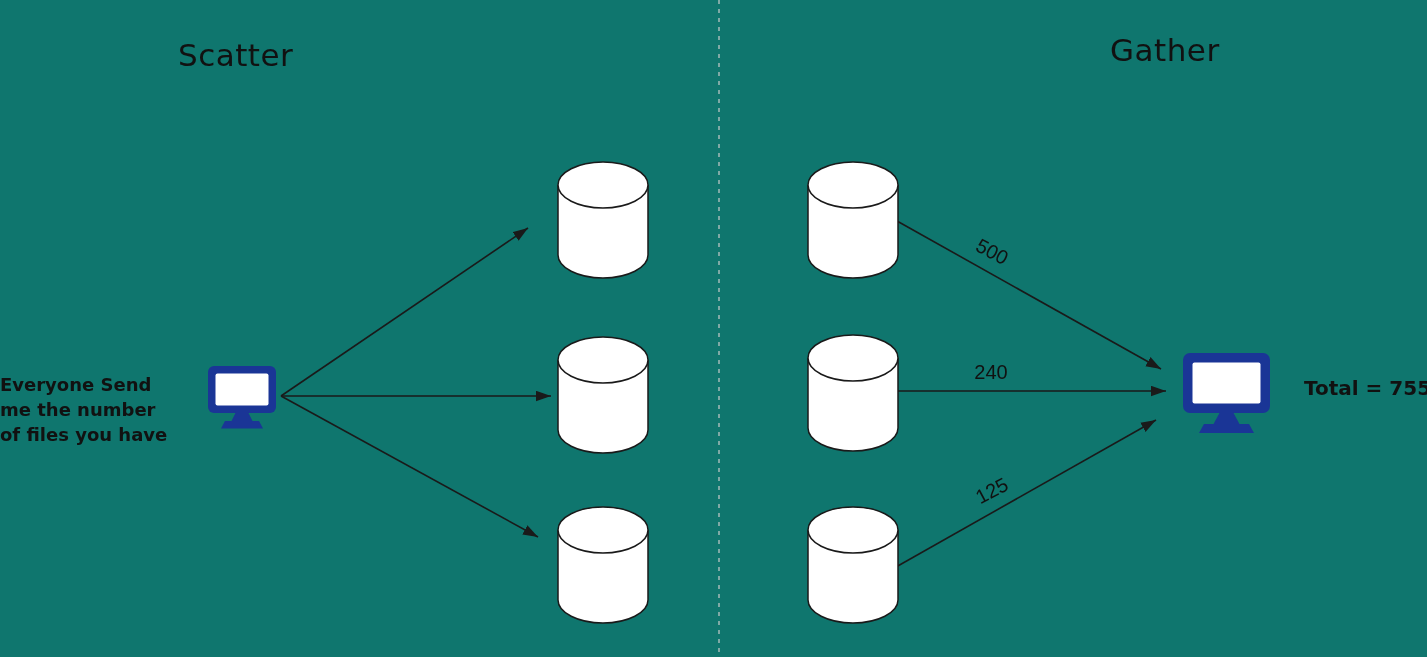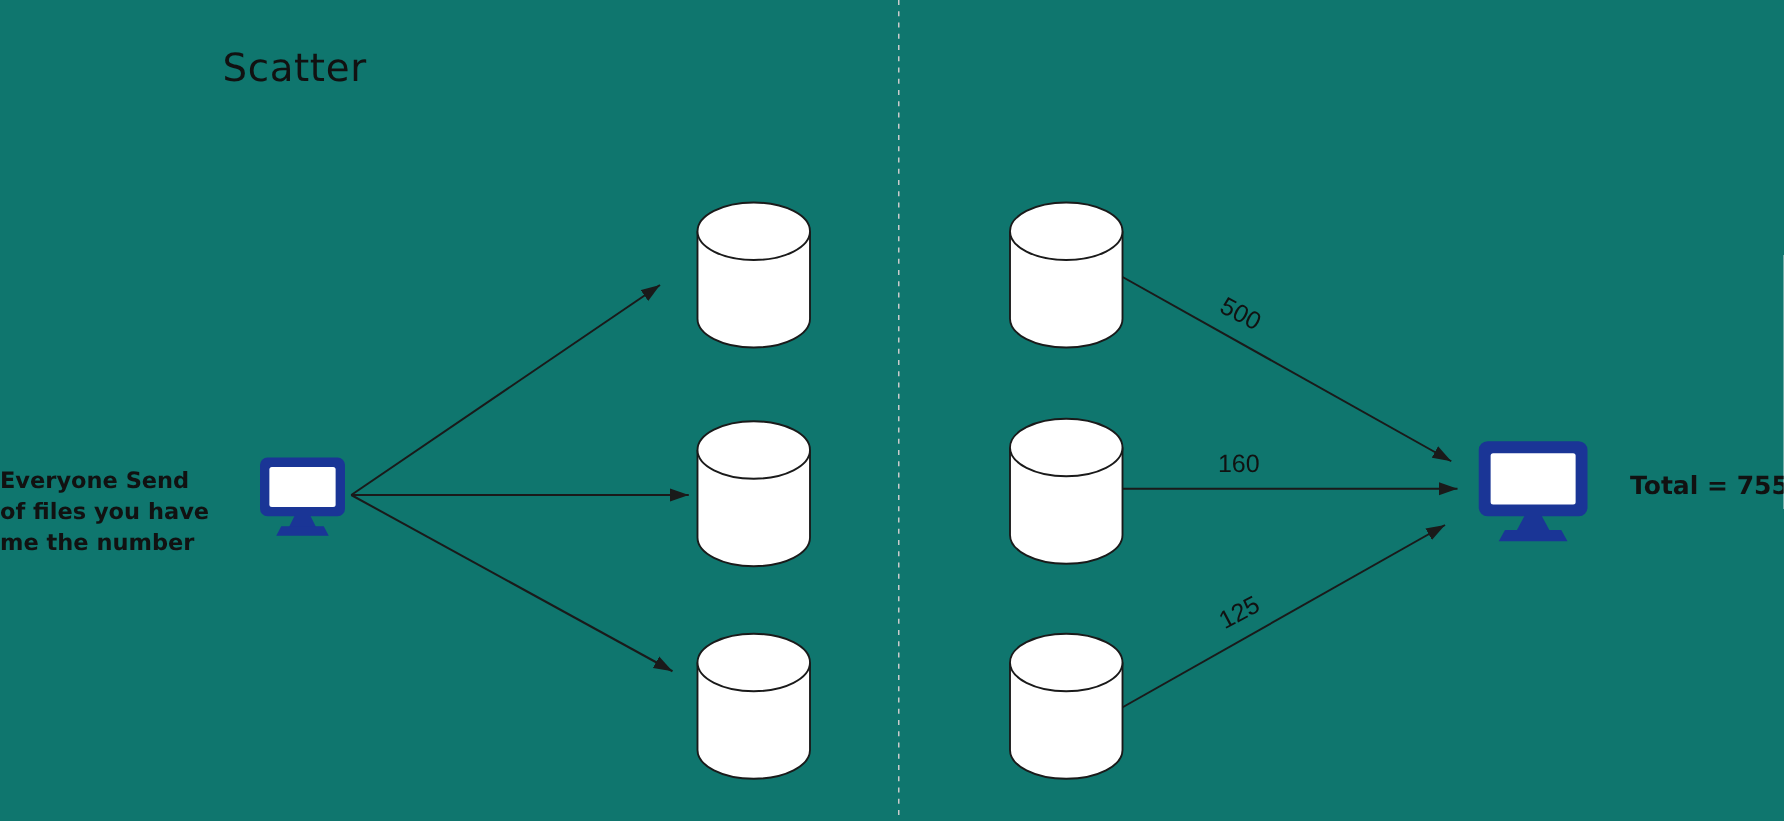--- a/index.html
+++ b/index.html
@@ -114,28 +114,29 @@
     <g>
       <rect class="navy" x="1183" y="353" width="87" height="60" rx="7" fill="#1a3596"></rect>
       <rect class="screen" x="1192.5" y="362.5" width="68" height="41" rx="2"></rect>
       <polygon class="navy" points="1220,412 1213,425 1240,425 1233,412" fill="#1a3596"></polygon>
       <polygon class="navy" points="1204,424 1249,424 1254,433 1199,433" fill="#1a3596"></polygon>
     </g>
   </svg>
 
   <div class="abs section-title" style="left:178px; top:37px;">Scatter</div>
 
+  <div class="abs section-title" style="left:1110px; top:32px;">Gather</div>
 
   <div class="abs caption" style="left:0px; top:372px;">
     <div>Everyone Send</div>
+    <div>me the number</div>
     <div>of files you have</div>
-    <div>me the number</div>
   </div>
 
   <div class="abs edge-label rot-down" style="left:992px; top:252px;">500</div>
 
-  <div class="abs edge-label" style="left:991px; top:372px;">160</div>
+  <div class="abs edge-label" style="left:991px; top:372px;">240</div>
 
   <div class="abs edge-label rot-up" style="left:992px; top:491px;">125</div>
 
   <div class="abs total-label" style="left:1304px; top:376px;">Total = 755</div>
 
 </div>
 
 </body></html>

